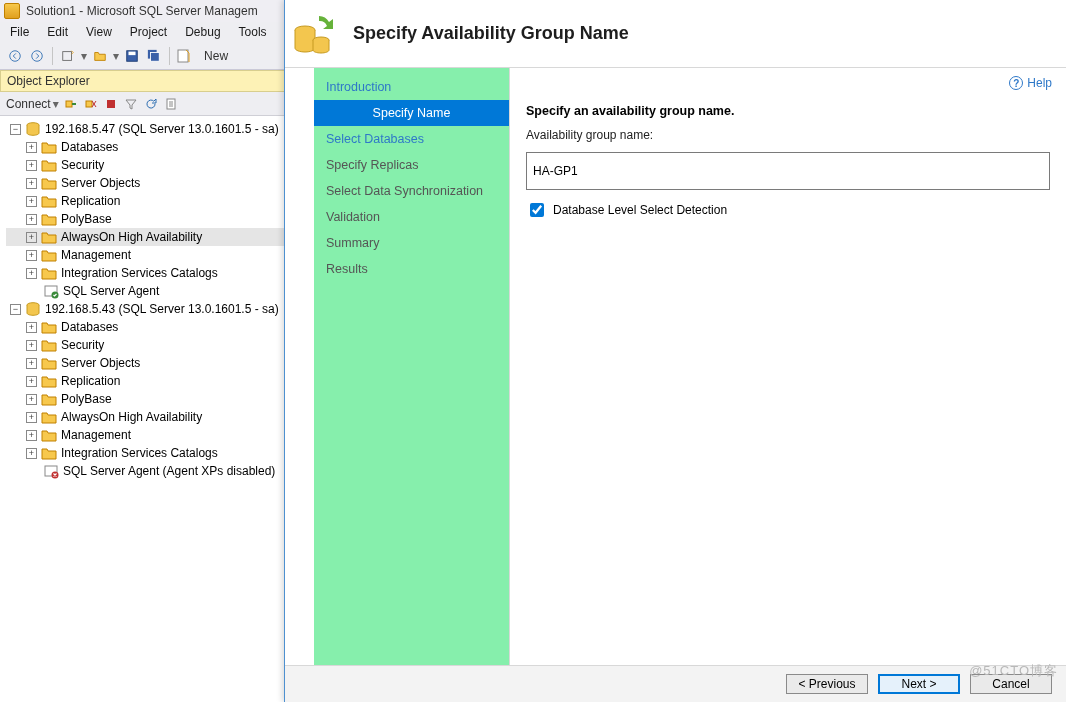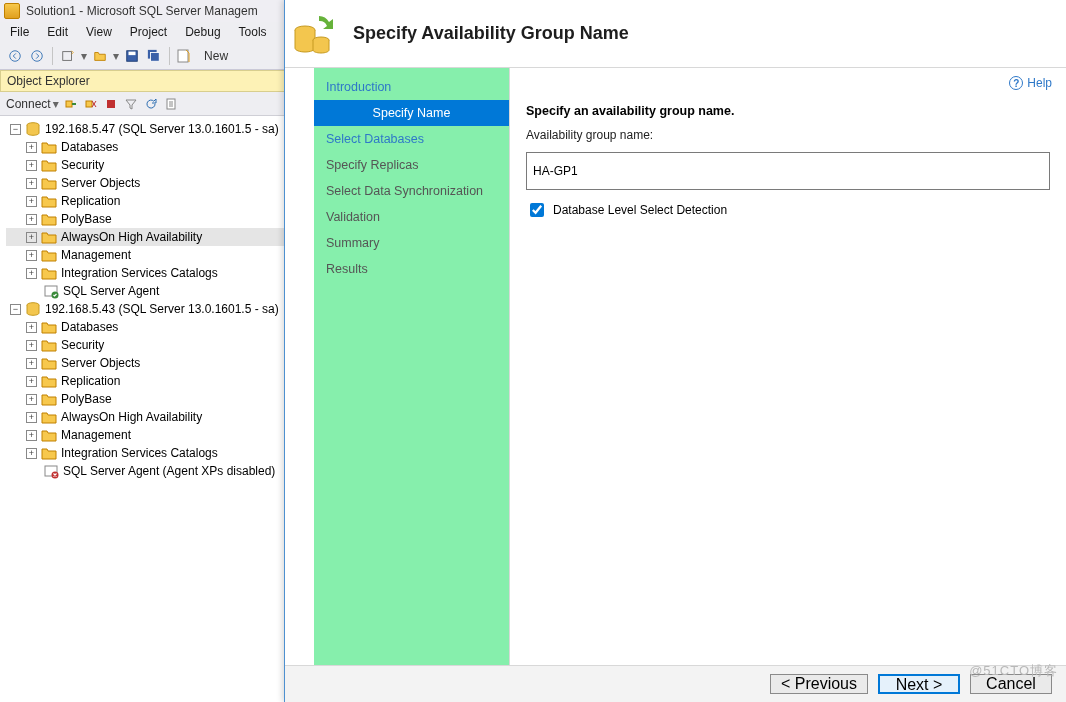--- a/index.html
+++ b/index.html
@@ -55,21 +55,21 @@
   .wiz-content { flex: 1; padding: 10px 16px; display: flex; flex-direction: column; gap: 10px; position: relative; }
   .help-link { position: absolute; right: 14px; top: 8px; display: flex; align-items: center; gap: 4px; color: #2e78c8; font-size: 12px; cursor: pointer; }
   .help-link .q { width: 14px; height: 14px; border: 1.5px solid #2e78c8; border-radius: 50%; display: inline-flex; align-items: center; justify-content: center; font-size: 10px; font-weight: 700; color: #2e78c8; }
   .content-heading { font-weight: 700; font-size: 12.5px; margin-top: 26px; }
   .field-label { font-size: 12px; color: #222; }
   .text-input { width: 100%; height: 22px; border: 1px solid #7a7a7a; padding: 18px 6px; font-size: 12px; }
   .checkbox-row { display: flex; align-items: center; gap: 6px; font-size: 12px; }
   .checkbox-row input { width: 14px; height: 14px; accent-color: #0078d7; }
 
   .wiz-footer { height: 36px; display: flex; align-items: center; justify-content: flex-end; gap: 10px; padding: 0 14px; background: #f3f3f3; }
-  .wiz-btn { min-width: 82px; height: 20px; border: 1px solid #8a8a8a; background: #eaeaea; font-size: 16px; cursor: pointer; padding: 0 10px; }
+  .wiz-btn { min-width: 82px; height: 20px; border: 1px solid #8a8a8a; background: #eaeaea; font-size: 12px; cursor: pointer; padding: 0 10px; }
   .wiz-btn.default { border: 2px solid #0078d7; background: #e5f1fb; }
   .watermark { position: absolute; right: 8px; bottom: 22px; color: #b8b8b8; font-size: 13px; letter-spacing: 1px; }
 </style>
 </head>
 <body>
 
 <div class="ssms-titlebar">
   <span class="ssms-title-icon"></span>
   <span>Solution1 - Microsoft SQL Server Managem</span>
 </div>

